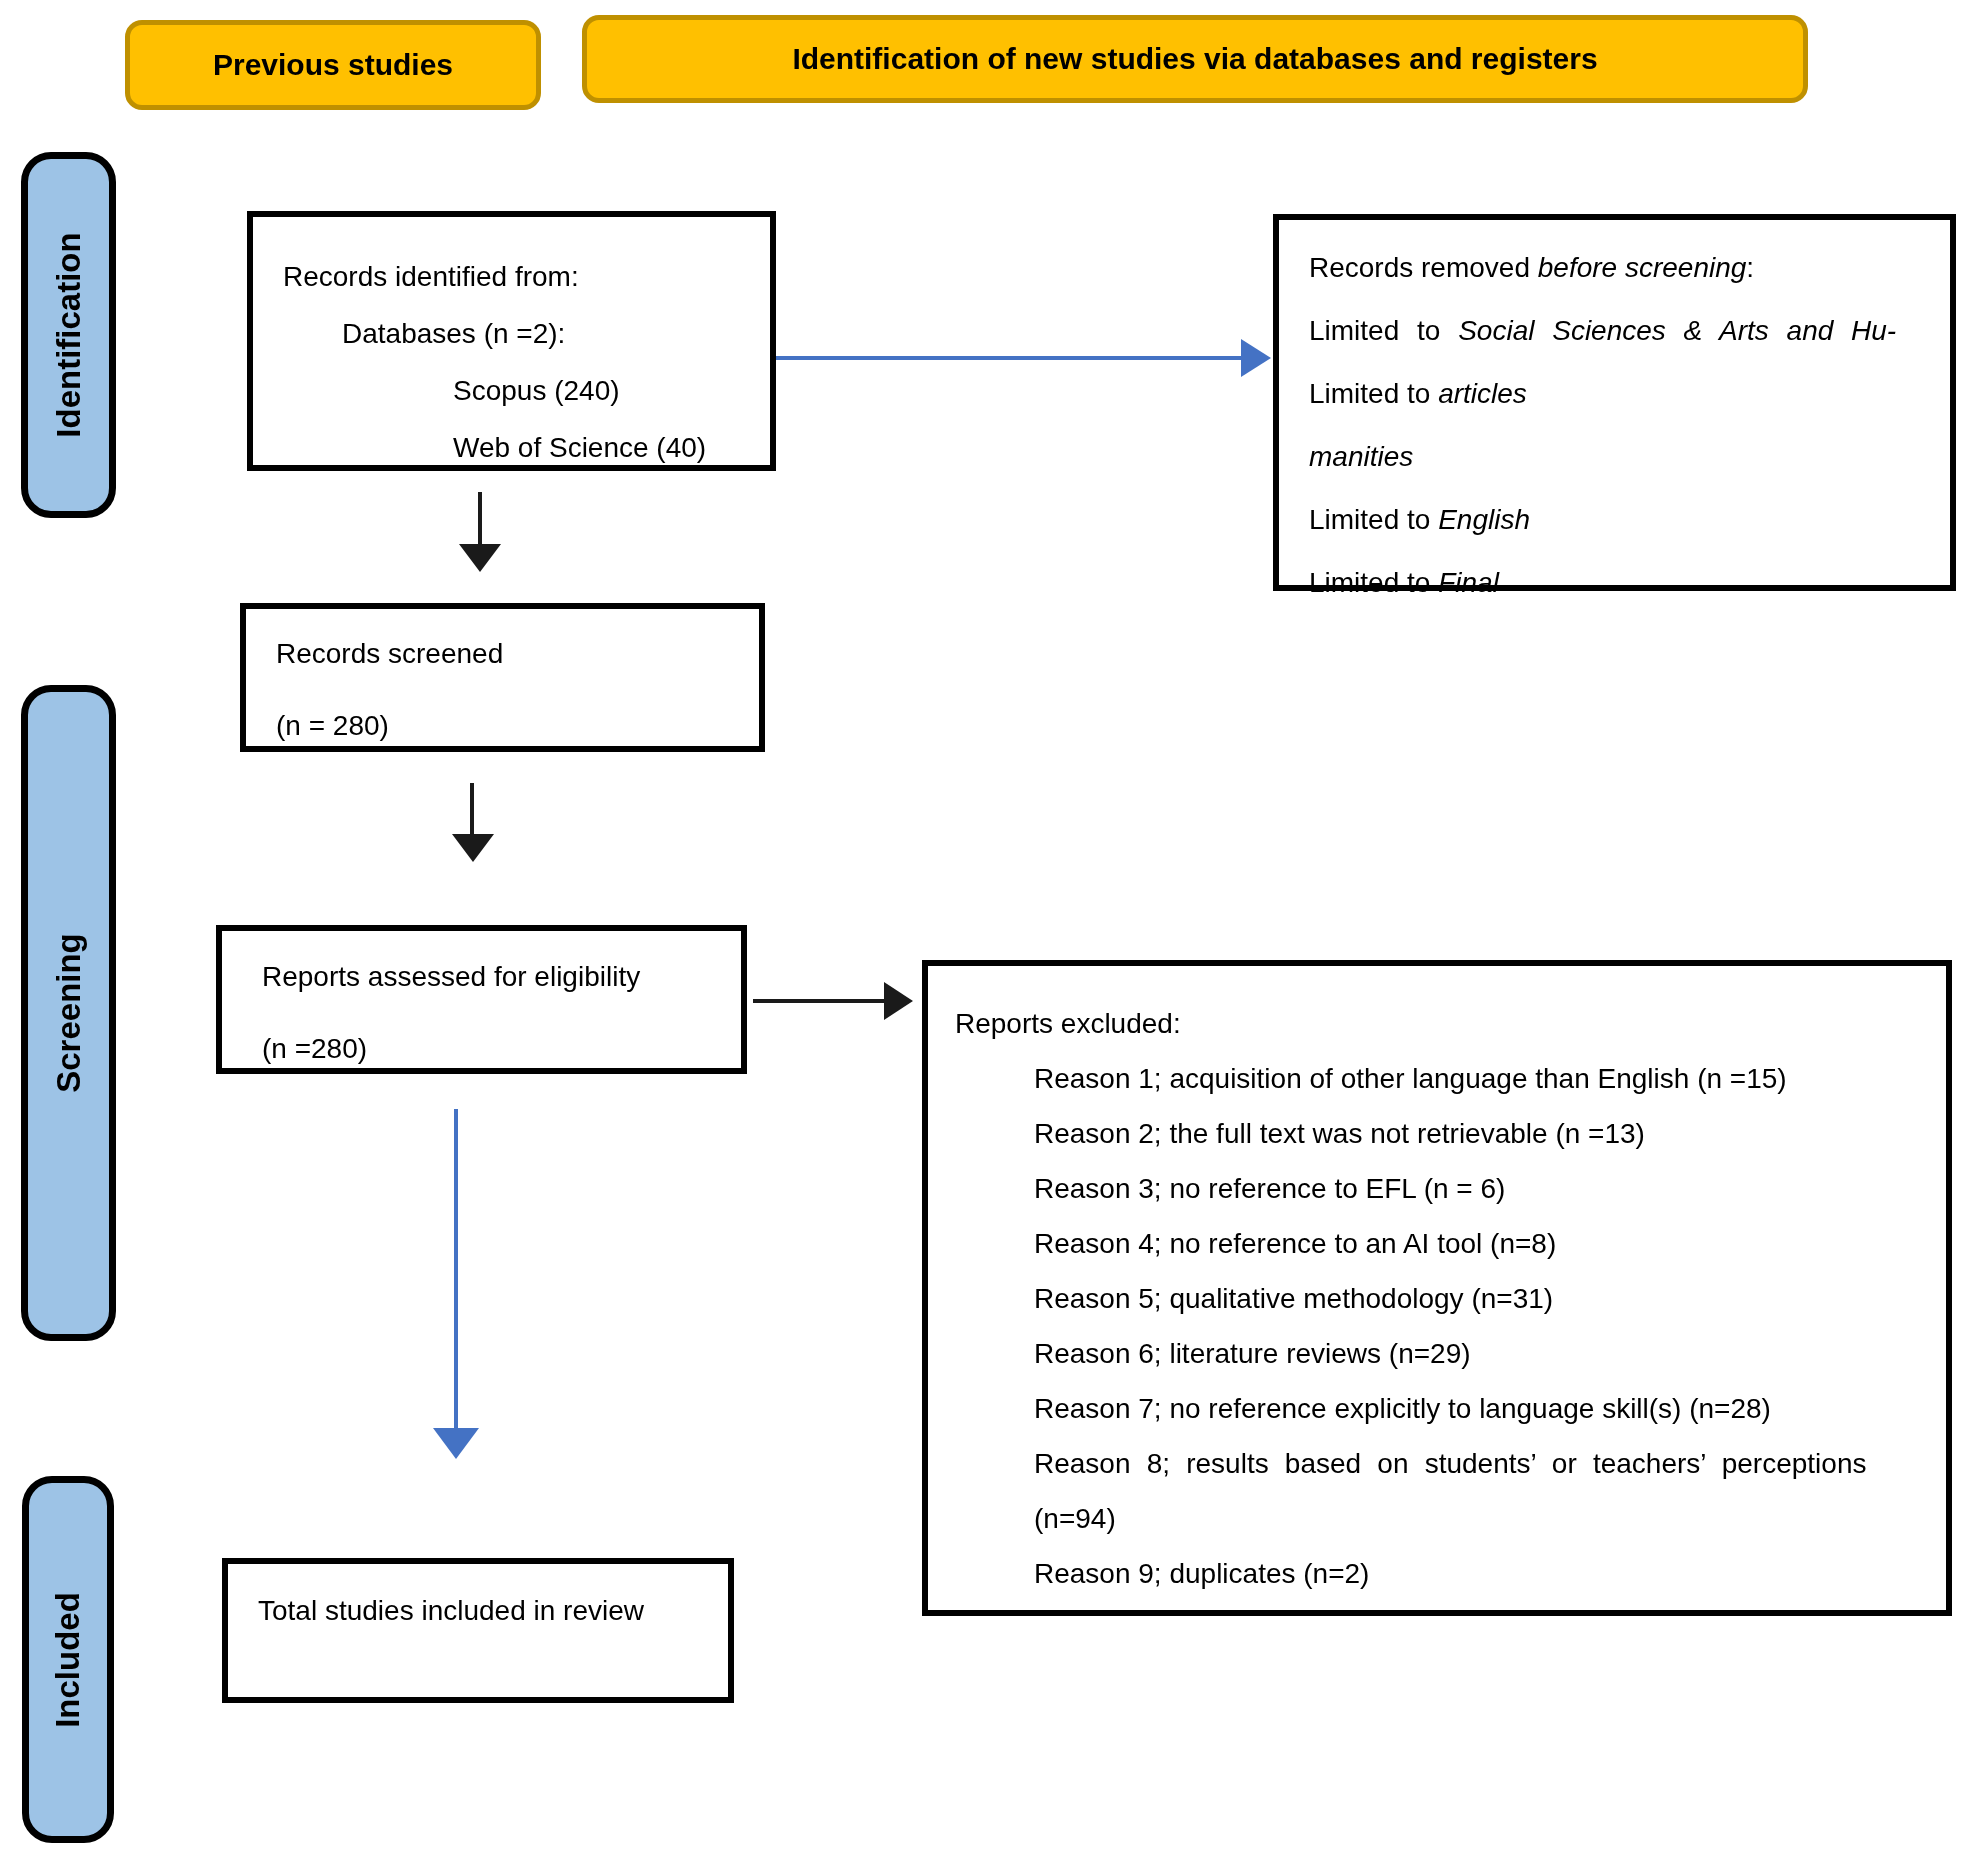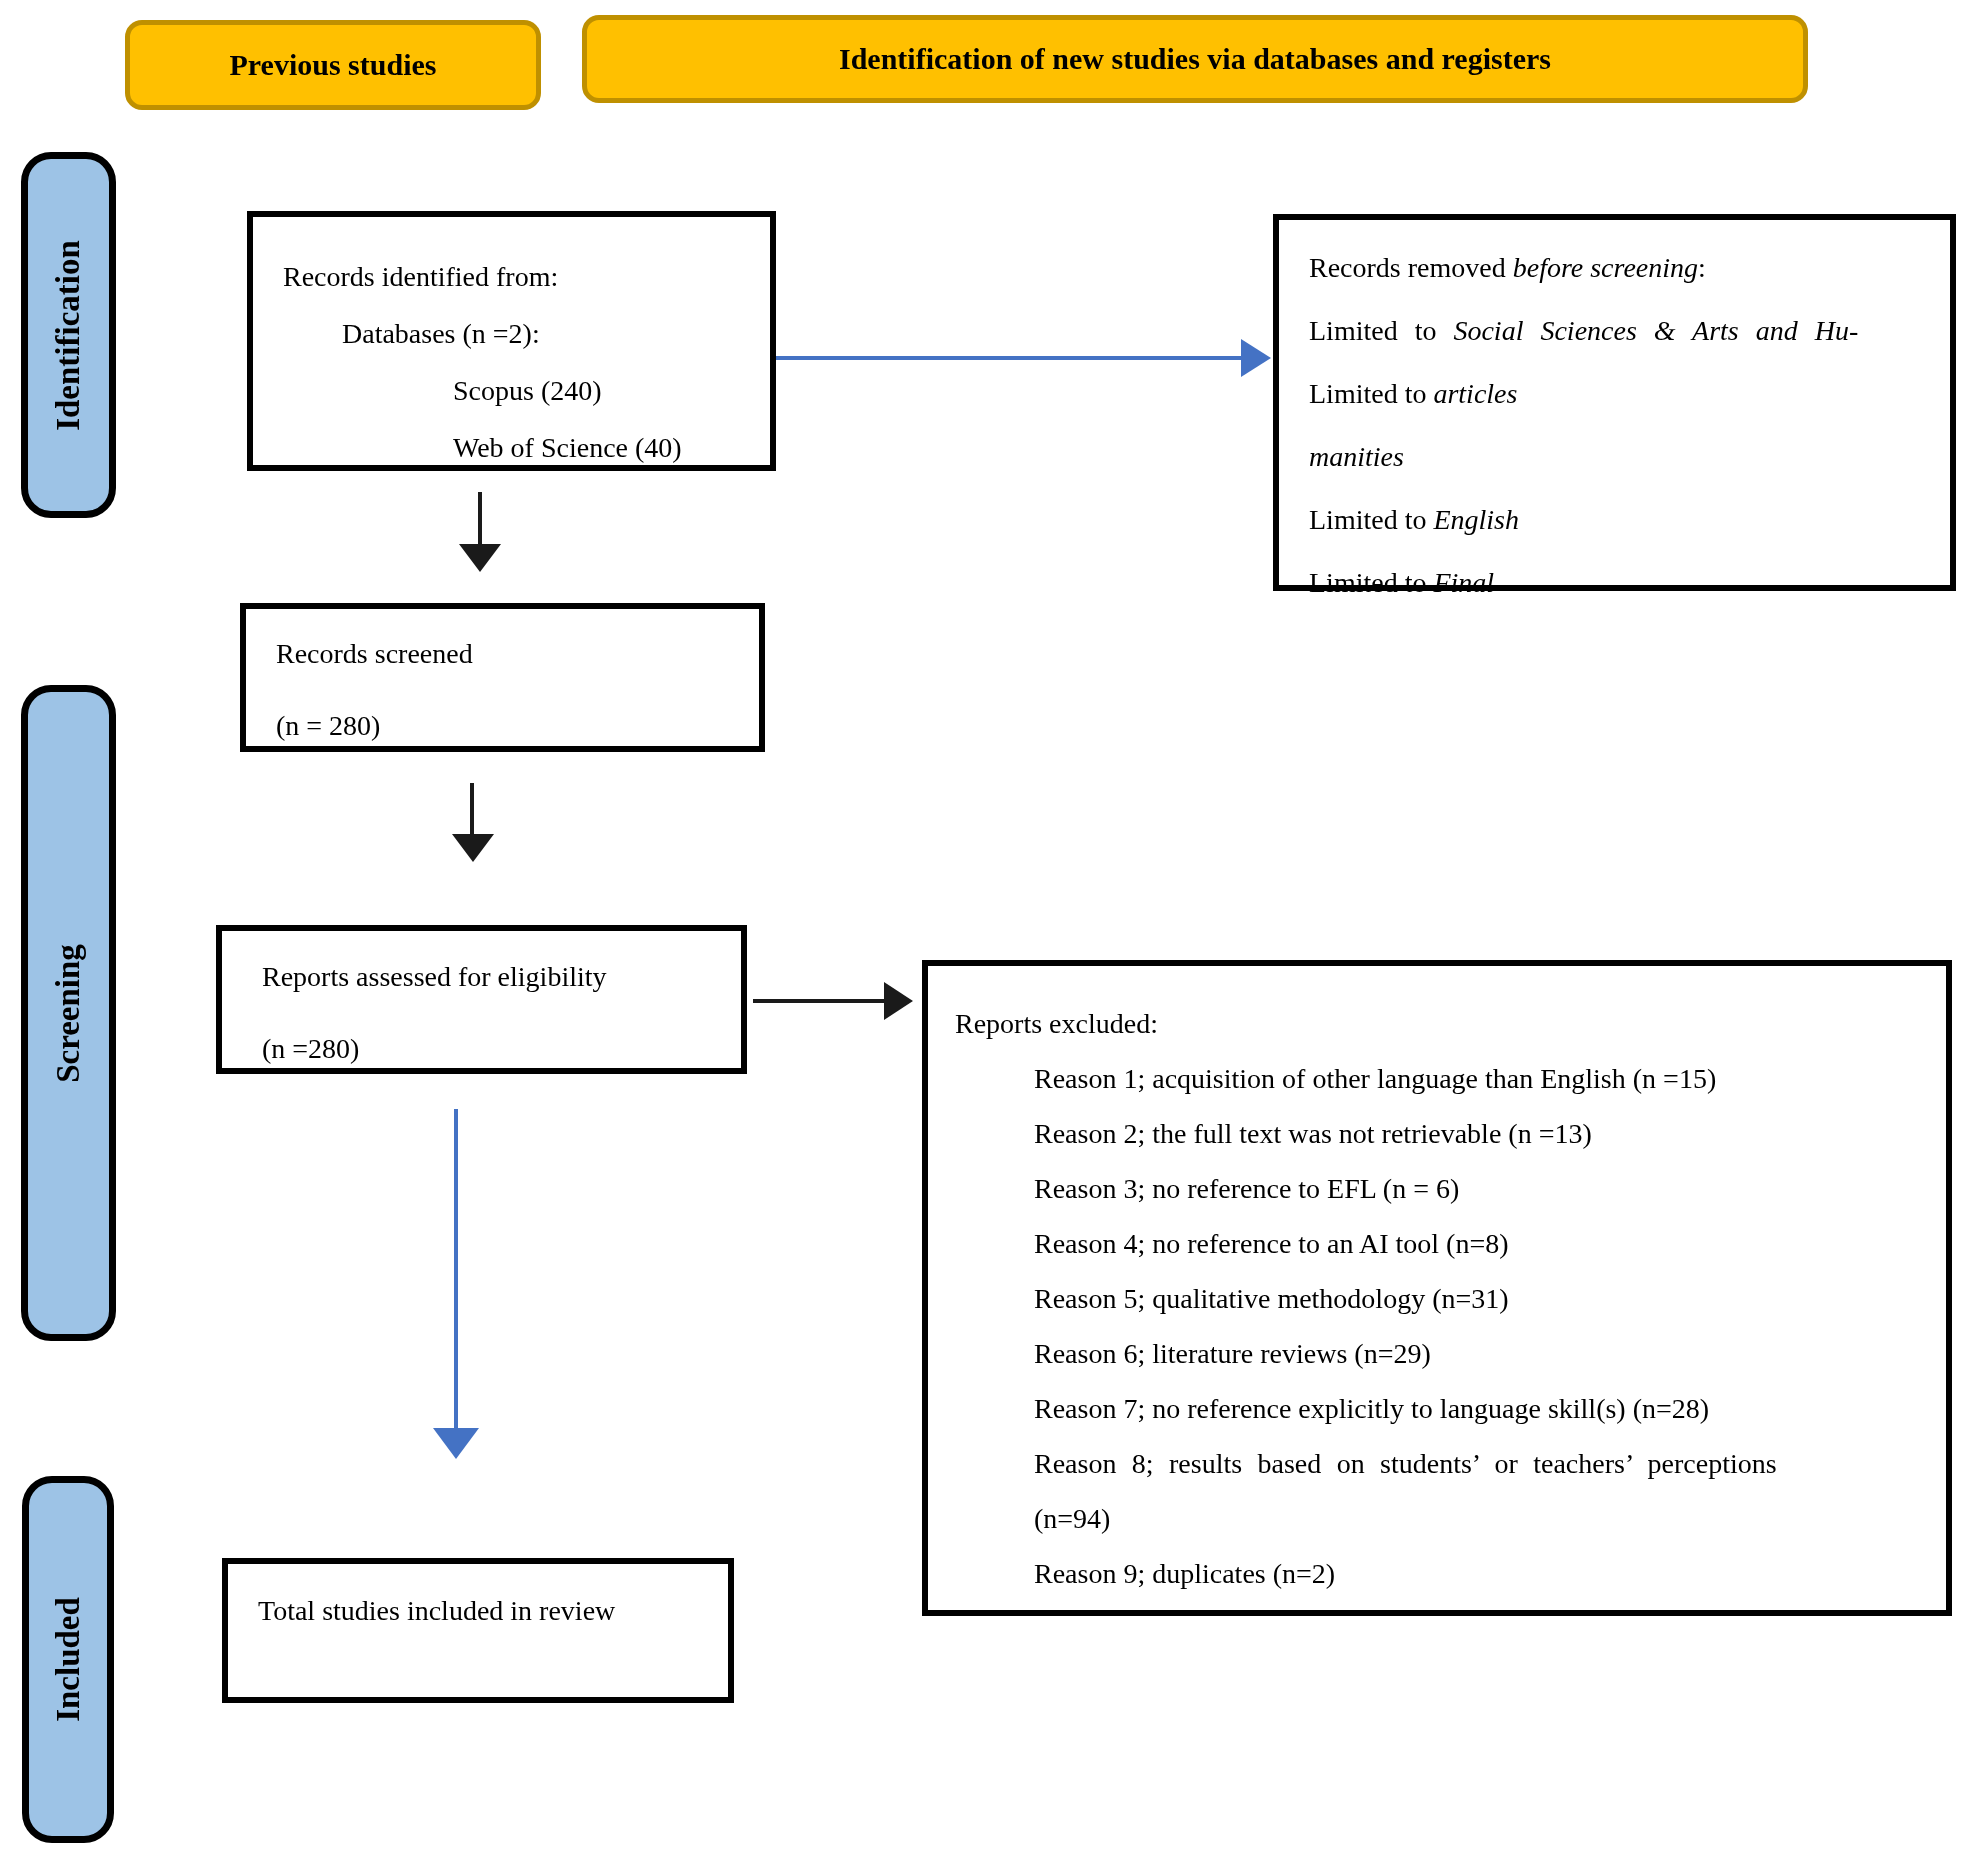--- a/index.html
+++ b/index.html
@@ -1,21 +1,21 @@
 <!DOCTYPE html>
 <html style="font-size:8px"><head>
 <meta charset="utf-8">
 <style>
   html,body{margin:0;padding:0;background:#ffffff;}
   .canvas{
     position:relative;
     width:1682px;
     height:1867px;
     background:#ffffff;
-    font-family:Liberation Serif, serif;
+    font-family:Liberation Sans, sans-serif;
     color:#000000;
   }
   
   .yellow-header{
     position:absolute;
     background:#FFC000;
     border:5px solid #BF9000;
     border-radius:17px;
     display:flex;align-items:center;justify-content:center;
     font-weight:bold;

